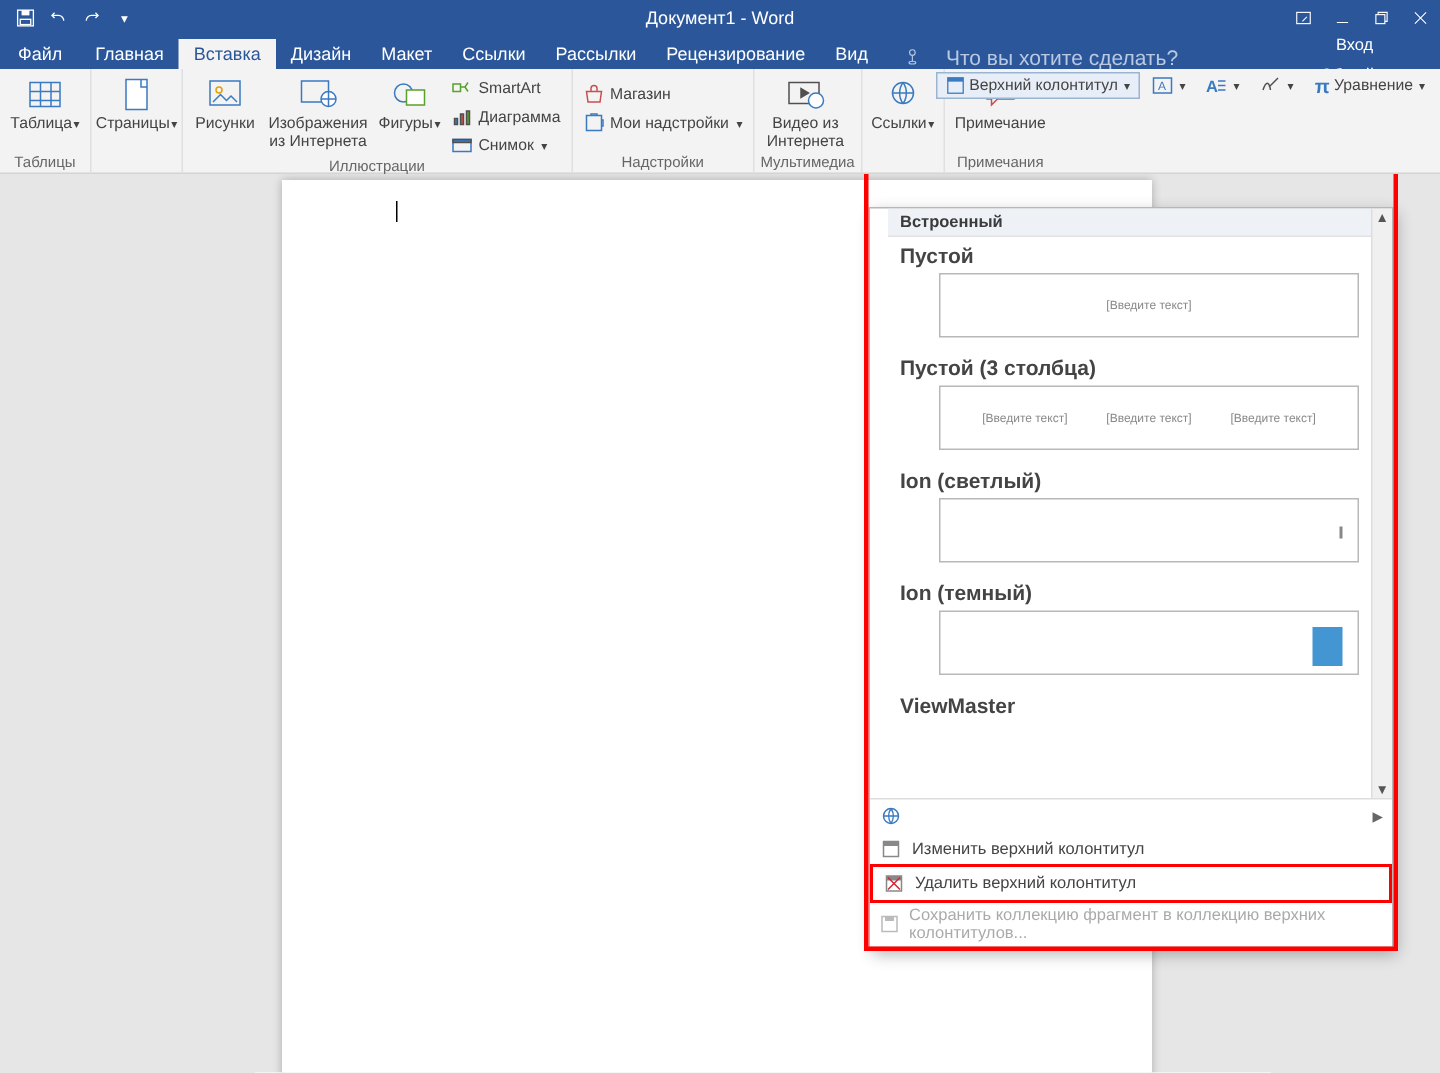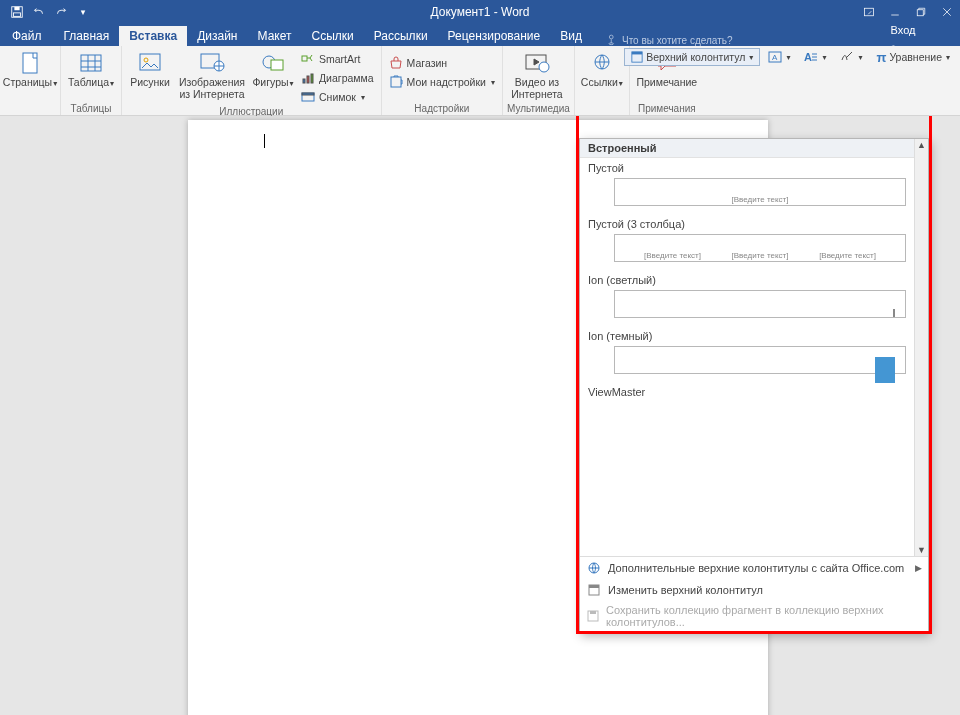--- a/index.html
+++ b/index.html
@@ -12,22 +12,22 @@
   .qat-btn { width: 22px; height: 20px; display: flex; align-items: center; justify-content: center; color: #fff; cursor: pointer; }
   .qat-btn svg { width: 14px; height: 14px; }
   .title { position: absolute; left: 0; right: 0; text-align: center; pointer-events: none; font-size: 12px; }
   .win-controls { position: absolute; right: 0; top: 0; display: flex; }
   .win-btn { width: 26px; height: 24px; display: flex; align-items: center; justify-content: center; color: #fff; cursor: pointer; }
 
   
   .tabs { height: 22px; background: #2b579a; display: flex; align-items: flex-end; color: #fff; font-size: 12px; position: relative; }
   .tab { padding: 3px 10px; cursor: pointer; }
   .tab.file { padding: 3px 12px; }
-  .tab.active { background: #f3f3f3; color: #2b579a; font-weight: bold; }
-  .tellme { margin-left: 14px; display: flex; align-items: center; gap: 4px; color: #b9c9e2; font-size: 10px; }
+  .tab.active { background: #f3f3f3; color: #2b579a; }
+  .tellme { margin-left: 14px; display: flex; align-items: center; gap: 16px; color: #b9c9e2; font-size: 14px; }
   .right-side { position: absolute; right: 6px; top: 0; height: 22px; display: flex; align-items: center; gap: 8px; font-size: 11px; flex-direction: column; }
   .right-side span { cursor: pointer; }
   .share { display: flex; align-items: center; gap: 16px; }
 
   
   .ribbon { height: 70px; background: #f3f3f3; border-bottom: 1px solid #d4d4d4; display: flex; position: relative; }
   .group { border-right: 1px solid #e0e0e0; display: flex; flex-direction: column; justify-content: space-between; padding: 2px 4px 0; }
   .group-body { display: flex; align-items: flex-start; gap: 2px; flex: 1; }
   .group-label { font-size: 10px; color: #666; text-align: center; padding-bottom: 1px; }
   .big-btn { display: flex; flex-direction: column; align-items: center; justify-content: flex-start; width: 52px; padding-top: 2px; cursor: pointer; font-size: 10.5px; color: #444; text-align: center; line-height: 1.1; gap: 1px; }
@@ -46,27 +46,27 @@
 
   
   .workspace { flex: 1; background: #e6e6e6; position: relative; overflow: hidden; }
   .page { position: absolute; left: 188px; top: 4px; width: 580px; height: 700px; background: #fff; box-shadow: 0 0 6px rgba(0,0,0,0.25); }
   .cursor { position: absolute; left: 76px; top: 14px; width: 1px; height: 14px; background: #000; }
 
   
   .red-highlight { position: absolute; left: 576px; top: -20px; width: 356px; height: 538px; border: 3px solid #ff0000; pointer-events: none; z-index: 30; }
   .gallery { position: absolute; left: 579px; top: 22px; width: 350px; height: 494px; background: #fff; border: 1px solid #b6b6b6; box-shadow: 2px 4px 10px rgba(0,0,0,0.3); z-index: 20; display: flex; flex-direction: column; }
   .gal-scroll { flex: 1; overflow: hidden; position: relative; }
-  .gal-inner { position: absolute; inset: 0 14px 0 0; overflow-y: auto; }
+  .gal-inner { position: absolute; inset: 0 14px 0 0; overflow-y: auto; padding-left: 12px; }
   .gal-sb { position: absolute; right: 0; top: 0; bottom: 0; width: 14px; background: #f0f0f0; border-left: 1px solid #ddd; display: flex; flex-direction: column; justify-content: space-between; align-items: center; }
   .gal-sb .ar { width: 12px; height: 12px; font-size: 9px; color: #555; display: flex; align-items: center; justify-content: center; cursor: pointer; }
   .gal-section-hdr { background: #eef1f5; color: #3b3b3b; font-size: 11px; font-weight: 600; padding: 3px 8px; border-bottom: 1px solid #e2e2e2; }
   .gal-item { padding: 4px 8px 8px; }
-  .gal-item-title { font-size: 11px; color: #444; font-weight: 400; margin-bottom: 4px; }
-  .preview { border: 1px solid #b8b8b8; height: 28px; background: #fff; position: relative; margin-left: 26px; }
+  .gal-item-title { font-size: 14px; color: #444; font-weight: 700; margin-bottom: 4px; }
+  .preview { border: 1px solid #b8b8b8; height: 43px; background: #fff; position: relative; margin-left: 26px; }
   .preview .ph { position: absolute; font-size: 8px; color: #888; }
   .preview.single .ph { left: 50%; transform: translateX(-50%); top: 16px; }
   .preview.three .ph:nth-child(1){ left: 10%; top: 16px; }
   .preview.three .ph:nth-child(2){ left: 50%; transform: translateX(-50%); top: 16px; }
   .preview.three .ph:nth-child(3){ right: 10%; top: 16px; }
   .preview.ion-light .bar { position: absolute; right: 10px; top: 18px; width: 2px; height: 8px; background: #888; }
   .preview.ion-dark .block { position: absolute; right: 10px; top: 10px; width: 20px; height: 26px; background: #4496d3; }
   .preview.vm .txt { position: absolute; right: 10px; top: 18px; font-size: 8px; color: #888; }
   .gal-footer { border-top: 1px solid #ddd; }
   .gal-cmd { display: flex; align-items: center; gap: 6px; font-size: 11px; color: #444; padding: 3px 6px; cursor: pointer; }
@@ -158,44 +158,44 @@
       </span>
     </div>
   </div>
 
   <div class="ribbon">
 
     <div class="group">
       <div class="group-body">
         <div class="big-btn">
           <div class="ico">
+              <svg width="24" height="24" viewBox="0 0 24 24">
+                <rect x="2" y="4" width="20" height="16" stroke="#3a7ac0" fill="none"></rect>
+                <path d="M2 10h20M2 16h20M9 4v16M16 4v16" stroke="#3a7ac0"></path>
+              </svg>
+            </div>
+          <div class="lbl"><span>Таблица</span><span class="caret">▾</span></div>
+        </div>
+      </div>
+      <div class="group-label">Таблицы</div>
+    </div>
+
+    <div class="group">
+      <div class="group-body">
+        <div class="big-btn">
+          <div class="ico">
               <svg width="22" height="24" viewBox="0 0 22 24">
                 <rect x="4" y="2" width="14" height="20" stroke="#3a7ac0" fill="#fff"></rect>
                 <path d="M14 2v5h4" stroke="#3a7ac0" fill="none"></path>
               </svg>
             </div>
           <div class="lbl"><span>Страницы</span><span class="caret">▾</span></div>
         </div>
       </div>
       <div class="group-label"></div>
-    </div>
-
-    <div class="group">
-      <div class="group-body">
-        <div class="big-btn">
-          <div class="ico">
-              <svg width="24" height="24" viewBox="0 0 24 24">
-                <rect x="2" y="4" width="20" height="16" stroke="#3a7ac0" fill="none"></rect>
-                <path d="M2 10h20M2 16h20M9 4v16M16 4v16" stroke="#3a7ac0"></path>
-              </svg>
-            </div>
-          <div class="lbl"><span>Таблица</span><span class="caret">▾</span></div>
-        </div>
-      </div>
-      <div class="group-label">Таблицы</div>
     </div>
 
     <div class="group">
       <div class="group-body">
         <div class="big-btn" style="width:48px">
           <div class="ico">
               <svg width="24" height="22" viewBox="0 0 24 22">
                 <rect x="2" y="2" width="20" height="16" stroke="#3a7ac0" fill="none"></rect>
                 <circle cx="8" cy="8" r="2" stroke="#e2a100"></circle>
                 <path d="M4 16l5-5 4 4 3-3 4 4" stroke="#3a7ac0" fill="none"></path>
@@ -419,32 +419,41 @@
       </div>
 
       <div class="gal-footer">
         <div class="gal-cmd">
           <span class="ci">
               <svg width="14" height="14" viewBox="0 0 14 14">
                 <circle cx="7" cy="7" r="5" stroke="#3a7ac0" fill="none"></circle>
                 <path d="M2 7h10M7 2c2 3 2 7 0 10M7 2c-2 3-2 7 0 10" stroke="#3a7ac0" fill="none"></path>
               </svg>
             </span>
-          <span>Дополнительные верхние колонтитулы с сайта Office.com</span>
           <span class="arrow-r">▶</span>
         </div>
         <div class="gal-cmd">
           <span class="ci">
               <svg width="14" height="14" viewBox="0 0 14 14">
                 <rect x="2" y="2" width="10" height="10" stroke="#888" fill="none"></rect>
                 <rect x="2" y="2" width="10" height="3" fill="#888"></rect>
               </svg>
             </span>
           <span>Изменить верхний колонтитул</span>
         </div>
+        <div class="gal-cmd del-row">
+          <span class="ci">
+              <svg width="14" height="14" viewBox="0 0 14 14">
+                <rect x="2" y="2" width="10" height="10" stroke="#888" fill="none"></rect>
+                <rect x="2" y="2" width="10" height="3" fill="#888"></rect>
+                <path d="M3 3l8 8M11 3l-8 8" stroke="#d23"></path>
+              </svg>
+            </span>
+          <span>Удалить верхний колонтитул</span>
+        </div>
         <div class="gal-cmd disabled">
           <span class="ci">
               <svg width="14" height="14" viewBox="0 0 14 14">
                 <rect x="2" y="2" width="10" height="10" stroke="#bbb" fill="none"></rect>
                 <rect x="4" y="2" width="6" height="3" fill="#bbb"></rect>
               </svg>
             </span>
           <span>Сохранить коллекцию фрагмент в коллекцию верхних колонтитулов...</span>
         </div>
       </div>

